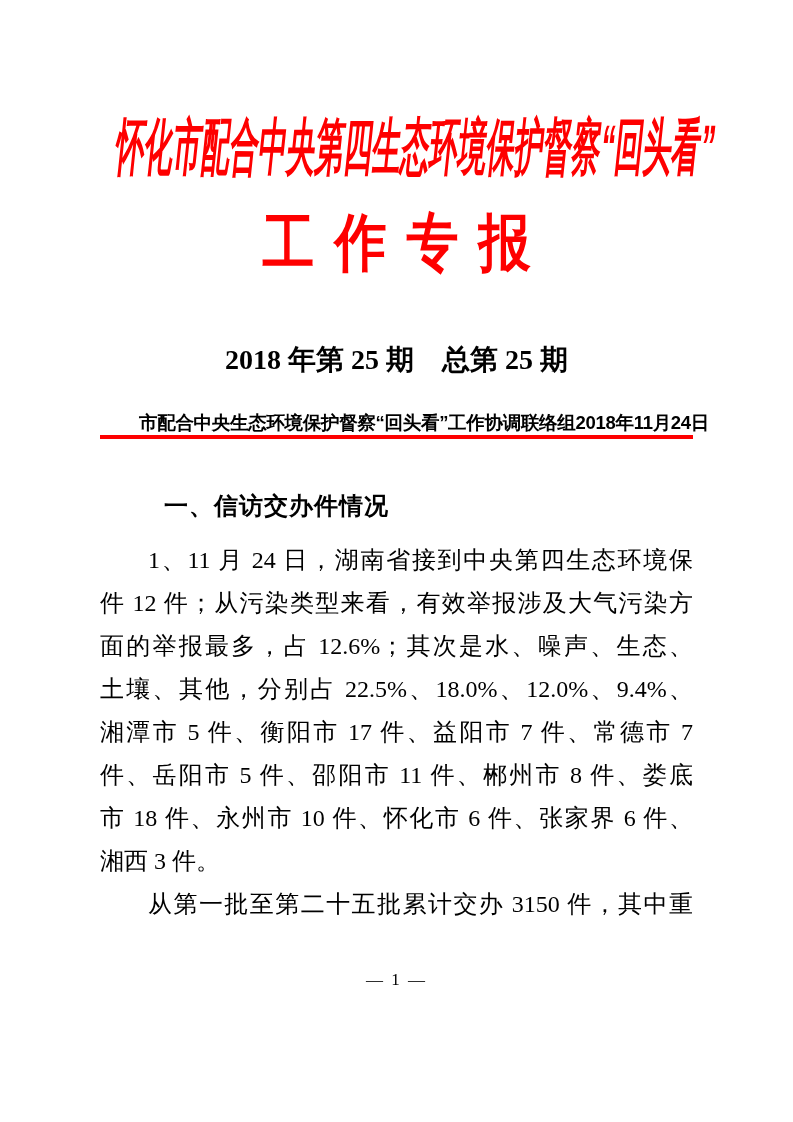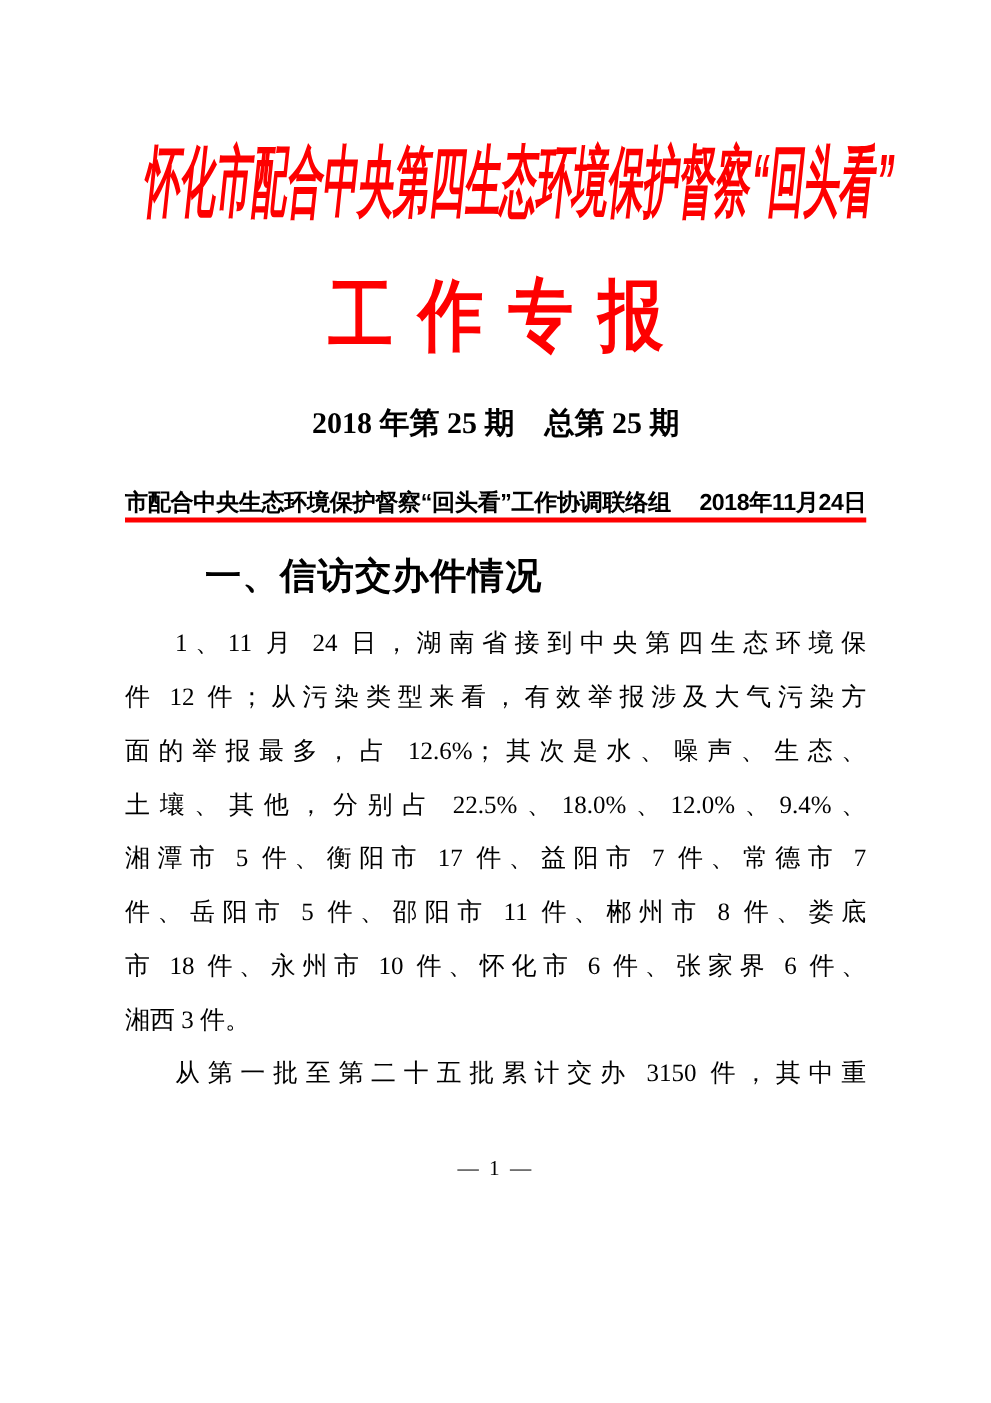--- a/index.html
+++ b/index.html
@@ -34,82 +34,83 @@
     display: inline-block;
     font-family: "Liberation Sans", sans-serif;
     font-weight: bold;
     font-size: 30px;
     color: #fe0000;
     letter-spacing: 0px;
     transform: skewX(-6deg) scale(0.95, 2.05);
     transform-origin: 50% 55%;
   }
   .title-sub {
-    margin-top: 26px;
+    margin-top: 15px;
     line-height: 72px;
     height: 72px;
     text-align: center;
   }
   .title-sub .t2 {
     display: inline-block;
     font-family: "Liberation Sans", sans-serif;
     font-weight: 600;
     font-size: 52px;
     color: #fe0000;
     letter-spacing: 20px;
     margin-right: -20px;
     transform: scaleY(1.2);
     transform-origin: 50% 55%;
   }
 
   
   .issue-line {
-    margin-top: 36px;
+    margin-top: 68px;
     line-height: 26px;
     text-align: center;
     font-family: "Liberation Serif", serif;
     font-weight: bold;
-    font-size: 24px;
+    font-size: 28px;
   }
 
   
   .masthead {
     margin-top: 37px;
     line-height: 25px;
     display: flex;
     justify-content: space-between;
     align-items: baseline;
     font-family: "Liberation Sans", sans-serif;
     font-weight: bold;
     font-size: 18.5px;
     white-space: nowrap;
     letter-spacing: -0.3px;
+    margin-left: 39px;
   }
   .red-rule {
     margin-top: 0px;
     height: 4px;
     background: #fe0000;
     border: none;
   }
 
   
   .section-heading {
-    margin-top: 28px;
+    margin-top: 52px;
     line-height: 30px;
     font-family: "Liberation Sans", sans-serif;
     font-weight: bold;
-    font-size: 29px;
+    font-size: 24px;
     padding-left: 64px;
     letter-spacing: 1px;
   }
 
   
   .body-text {
     margin-top: 18px;
-    font-size: 20px;
+    font-size: 24px;
     font-family: "Liberation Serif", serif;
   }
   .bline {
     height: 43px;
     line-height: 43px;
     overflow: hidden;
     text-align: justify;
     text-align-last: justify;
     text-justify: inter-character;
   }

